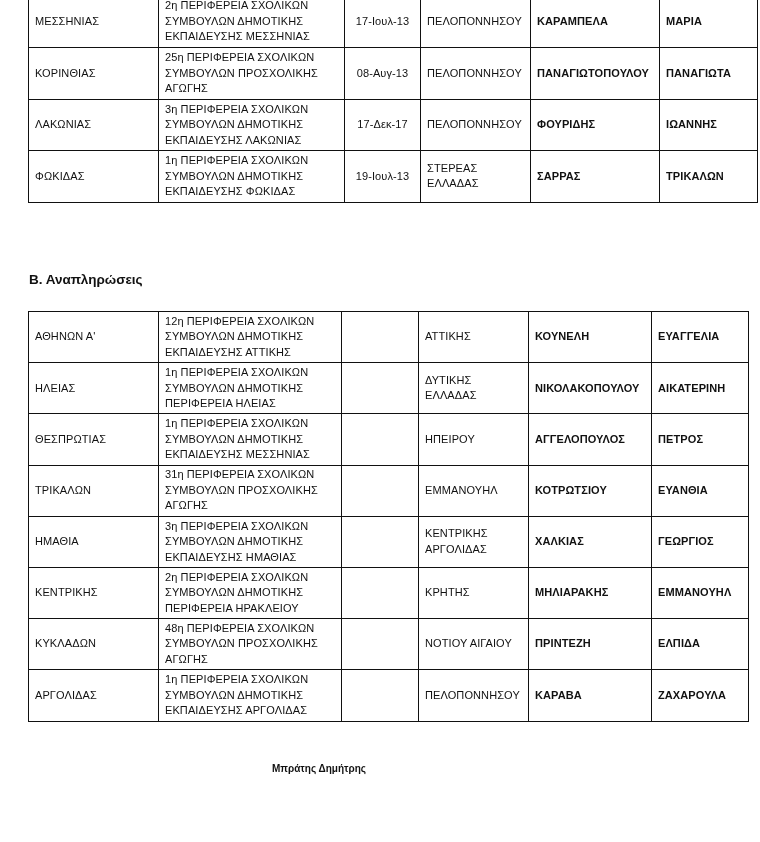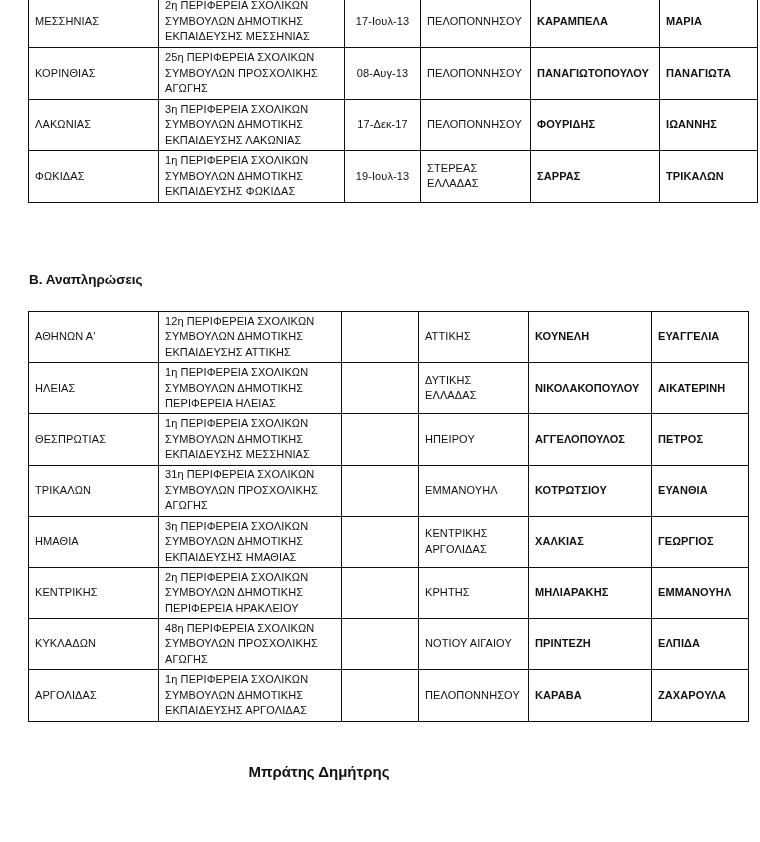--- a/index.html
+++ b/index.html
@@ -11,21 +11,21 @@
   td.b { font-weight: bold; }
   td.c { text-align: center; }
   #t1 { left: 28px; top: -4px; width: 729px; }
   #t1 tr { height: 51.5px; }
   #t2 { left: 28px; top: 311px; width: 720px; }
   #t2 tr { height: 51.2px; }
   td.desc { padding-left: 6px; }
   .heading { position: absolute; left: 29px; top: 272px; font-weight: bold;
              font-size: 13.5px; text-align: center; }
   .signature { position: absolute; left: 0; width: 638px; top: 763px;
-               text-align: center; font-weight: bold; font-size: 15px; }
+               text-align: center; font-weight: bold; font-size: 10px; }
   #t1 tr:first-child td { border-top: none; }
 </style>
 </head>
 <body>
 
 <table id="t1">
   <colgroup>
     <col style="width:130px">
       <col style="width:186px">
       <col style="width:76px">

